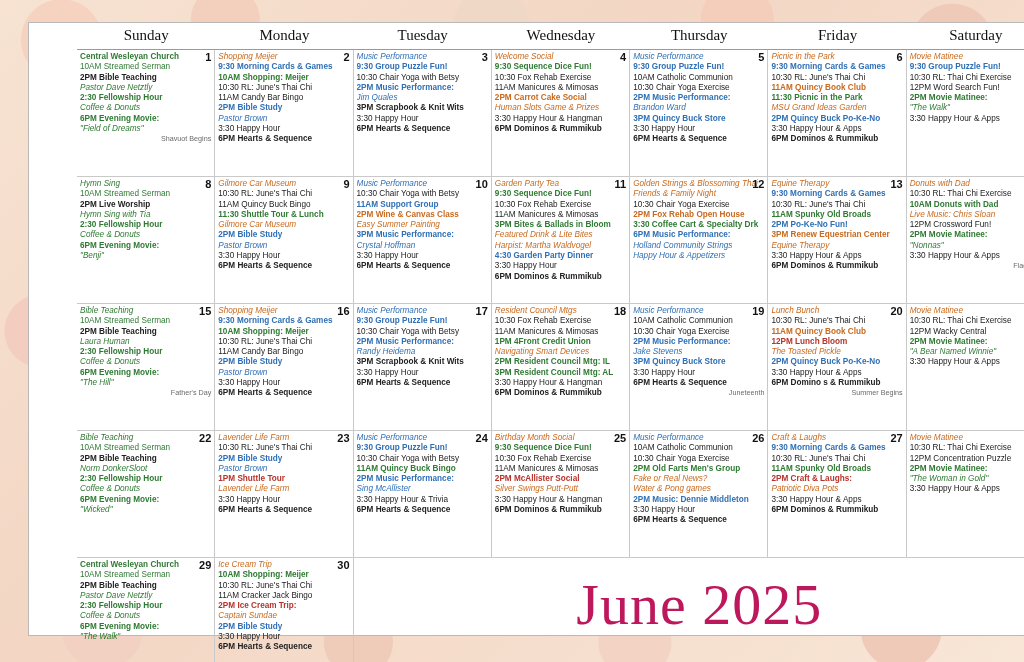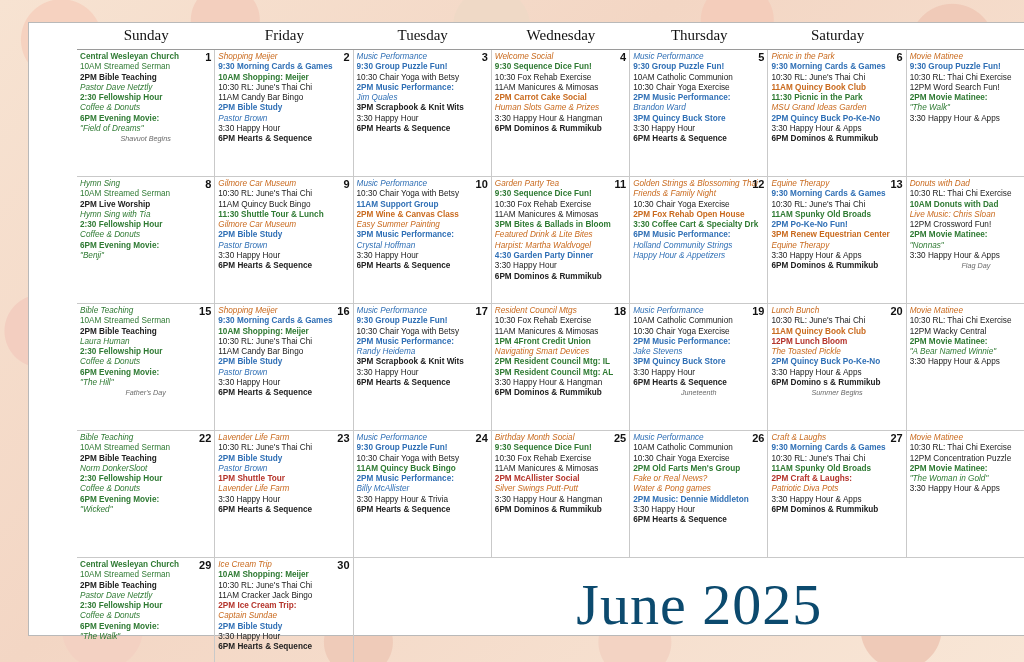--- a/index.html
+++ b/index.html
@@ -48,50 +48,51 @@
   }
   .ev{font-size:8.2px;line-height:10.3px;white-space:nowrap;overflow:hidden;text-overflow:ellipsis;}
   .b{font-weight:bold;}
   .i{font-style:italic;}
   .c-green{color:#2f7a33;}
   .c-blue{color:#2f6fb5;}
   .c-orange{color:#c96a1e;}
   .c-red{color:#b4332a;}
   .c-dark{color:#222;}
   .note{
-    font-size:7.2px;text-align:center;color:#6a6a6a;font-style:italic;line-height:9px;
+    font-size:7.2px;text-align:right;color:#6a6a6a;line-height:9px;
   }
   .banner{
     grid-column:3 / span 5;grid-row:5;border-right:none;
     display:flex;flex-direction:column;align-items:center;justify-content:center;
   }
   .banner h1{
     margin:16px;font-family:"Liberation Serif", serif;font-weight:normal;
-    font-size:58px;letter-spacing:1px;color:#0c4a6e;line-height:1;
+    font-size:58px;letter-spacing:1px;color:#be185d;line-height:1;
   }
   .banner h2{
     margin:18px 0 0 0;font-size:14px;color:#7f1d1d;font-weight:bold;
   }
   .footer{
     border-top:1px solid #9a9a9a;font-size:8.6px;font-style:italic;
     text-align:center;padding:2px 0 3px;color:#222;
   }
 </style>
 </head>
 <body>
 
 <div class="page">
   <div class="cal">
 
     <div class="dow">
       <div>Sunday</div>
-      <div>Friday</div>
+      <div>Monday</div>
       <div>Tuesday</div>
       <div>Wednesday</div>
       <div>Thursday</div>
+      <div>Friday</div>
       <div>Saturday</div>
     </div>
 
     <div class="grid" id="grid">
         <div class="cell">
           <div class="daynum">1</div>
           <div class="ev c-green b">Central Wesleyan Church</div>
           <div class="ev c-green">10AM  Streamed Serman</div>
           <div class="ev c-dark b">2PM Bible Teaching</div>
           <div class="ev c-green i">Pastor Dave Netztly</div>
@@ -354,21 +355,21 @@
           <div class="ev c-dark">3:30 Happy Hour</div>
           <div class="ev c-dark b">6PM Hearts &amp; Sequence</div>
         </div>
         <div class="cell">
           <div class="daynum">24</div>
           <div class="ev c-blue i">Music Performance</div>
           <div class="ev c-blue b">9:30 Group Puzzle Fun!</div>
           <div class="ev c-dark">10:30 Chair Yoga with Betsy</div>
           <div class="ev c-green b">11AM  Quincy Buck Bingo</div>
           <div class="ev c-blue b">2PM Music Performance:</div>
-          <div class="ev c-blue i">Billy McAllister</div>
+          <div class="ev c-blue i">Sing McAllister</div>
           <div class="ev c-dark">3:30 Happy Hour &amp; Trivia</div>
           <div class="ev c-dark b">6PM Hearts &amp; Sequence</div>
         </div>
         <div class="cell">
           <div class="daynum">25</div>
           <div class="ev c-orange i">Birthday Month Social</div>
           <div class="ev c-green b">9:30 Sequence Dice Fun!</div>
           <div class="ev c-dark">10:30 Fox Rehab Exercise</div>
           <div class="ev c-dark">11AM Manicures &amp; Mimosas</div>
           <div class="ev c-red b">2PM McAllister Social</div>

